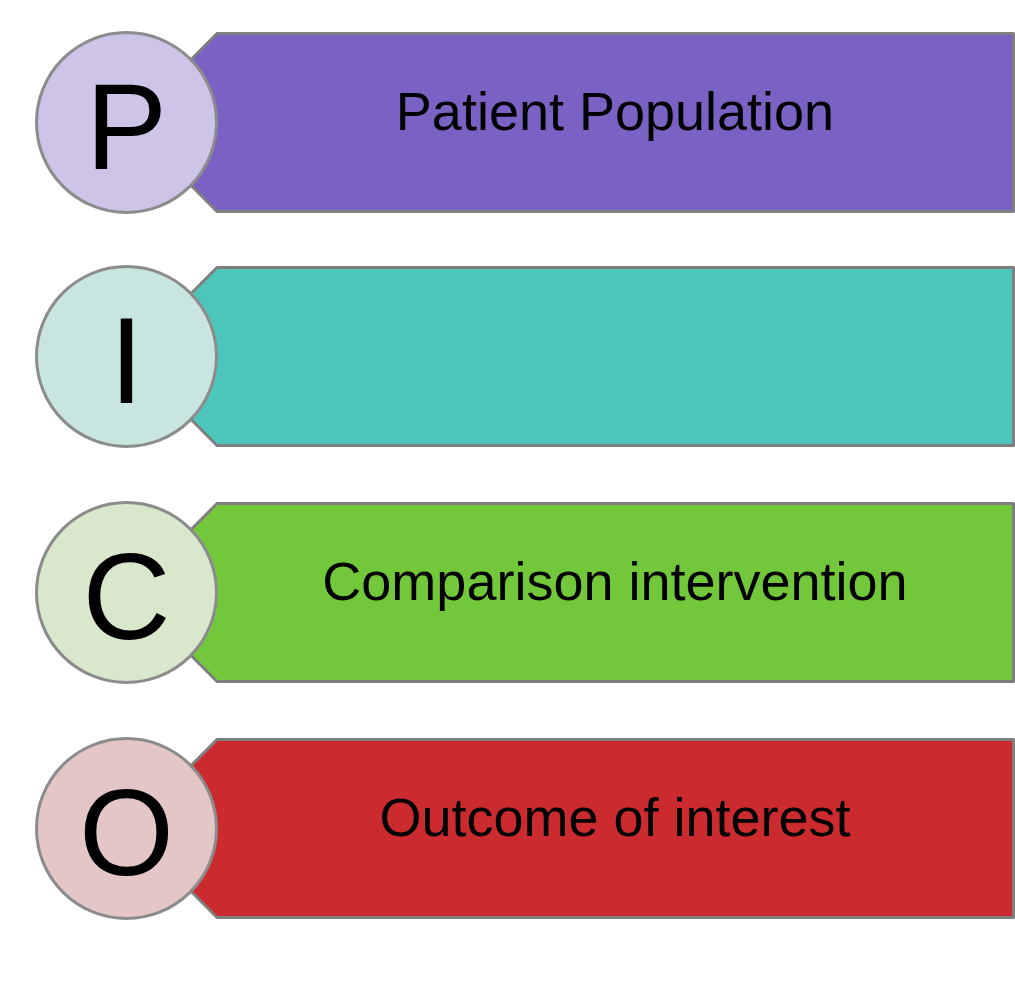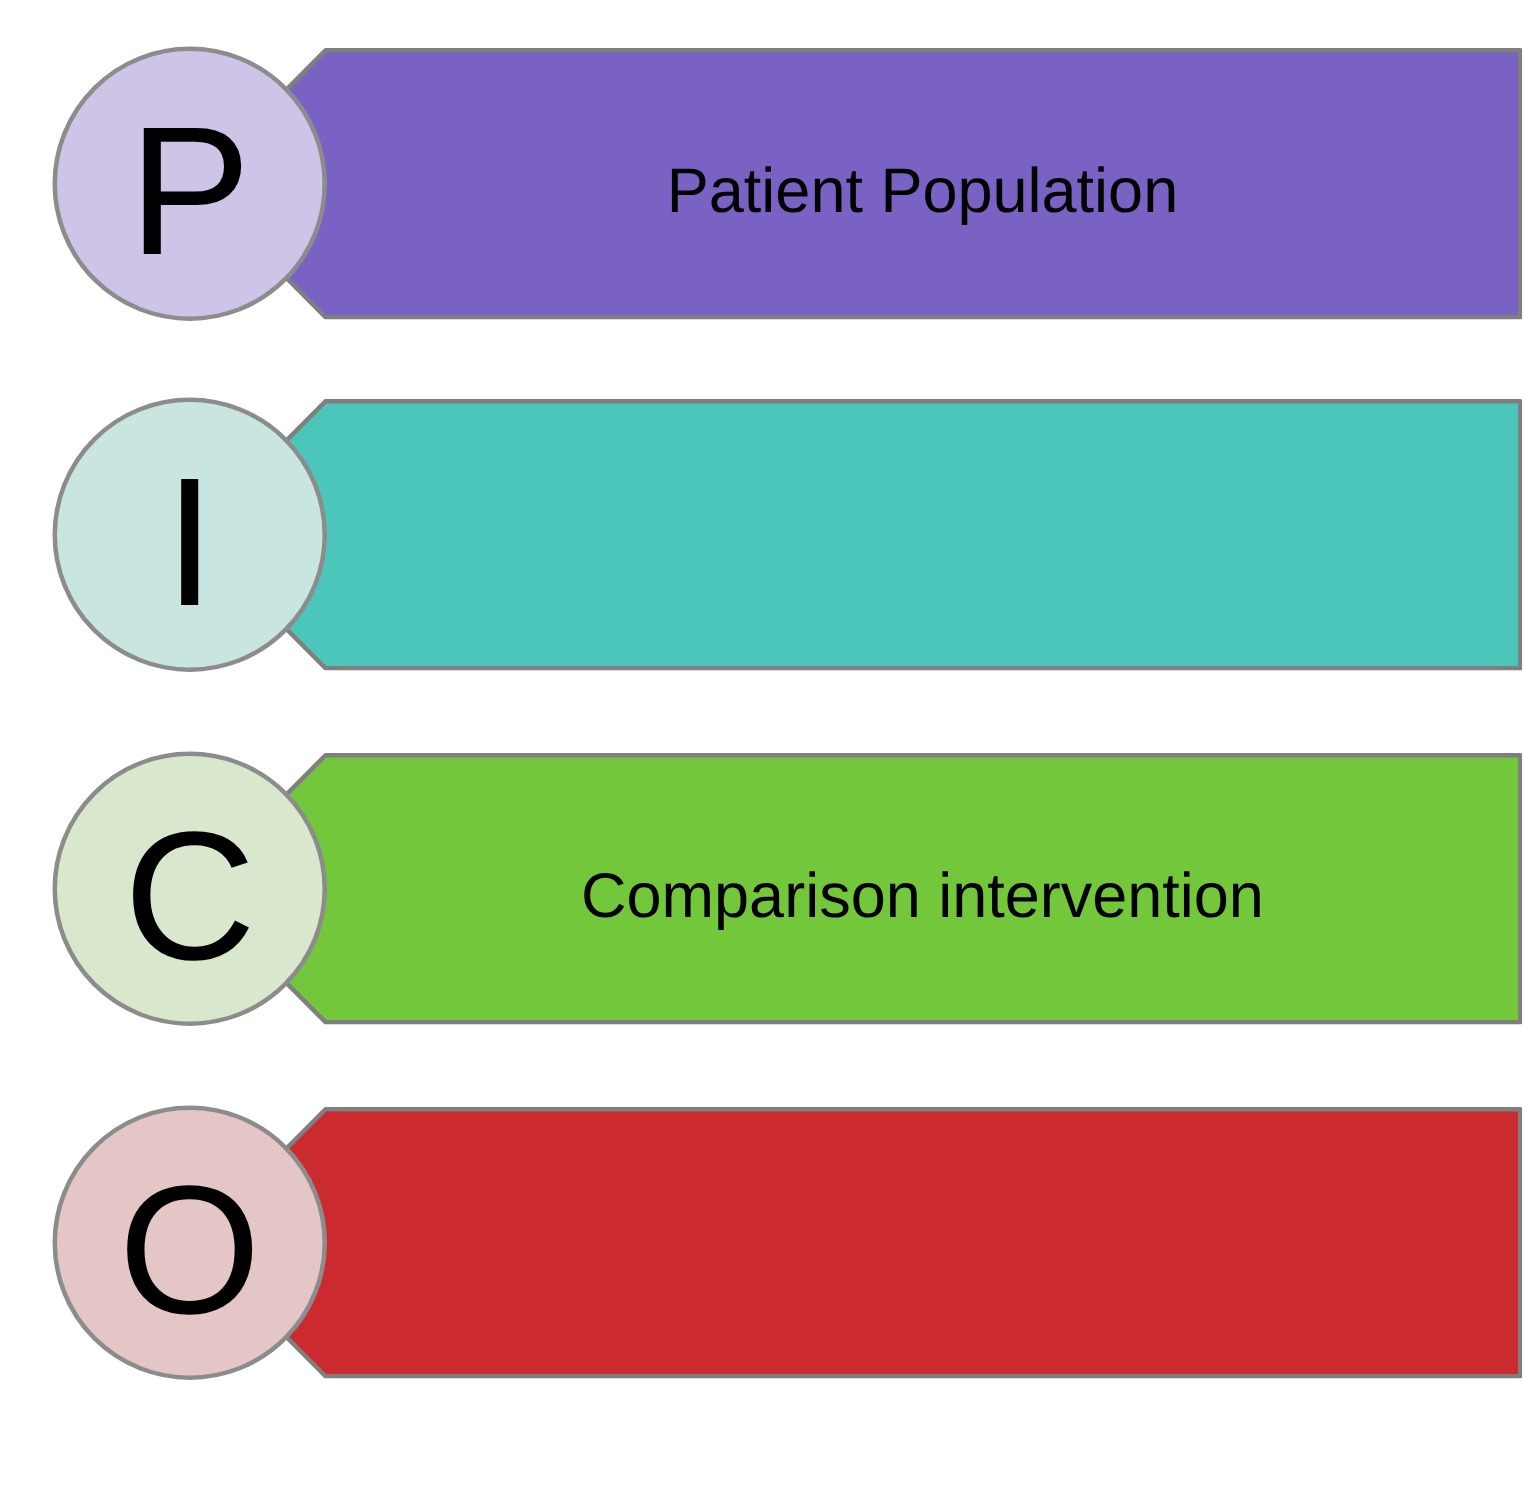--- a/index.html
+++ b/index.html
@@ -35,29 +35,29 @@
     height: 181px;
     display: block;
   }
   .banner polygon {
     stroke-width: 3;
     stroke-linejoin: round;
   }
   .label {
     position: absolute;
     left: 217px;
-    top: 15px;
+    top: 0;
     width: 796px;
     height: 159px;
     display: flex;
     flex-direction: column;
     justify-content: center;
     align-items: center;
     text-align: center;
-    font-size: 42px;
+    font-size: 54px;
     line-height: 81px;
     white-space: nowrap;
   }
   .circle {
     position: absolute;
     left: 35px;
     top: -1px;
     width: 177px;
     height: 177px;
     border: 3px solid #8C8C8C;
@@ -108,18 +108,21 @@
     </div>
     <div class="circle" style="background-color: rgb(217, 232, 205); border-color: rgb(140, 140, 140);">
       <span class="letter">C</span>
     </div>
   </section>
 
   <section class="row row-3">
     <svg class="banner" viewBox="0 0 888 181" preserveAspectRatio="none">
       <polygon points="1.5,90.5 90,1.5 886.5,1.5 886.5,179.5 90,179.5" style="fill: rgb(203, 43, 47); stroke: rgb(127, 127, 127);"></polygon>
     </svg>
+    <div class="label">
+      <span>Outcome of interest</span>
+    </div>
     <div class="circle" style="background-color: rgb(228, 198, 199); border-color: rgb(140, 140, 140);">
       <span class="letter">O</span>
     </div>
   </section>
 
 </div>
 
 </body></html>

